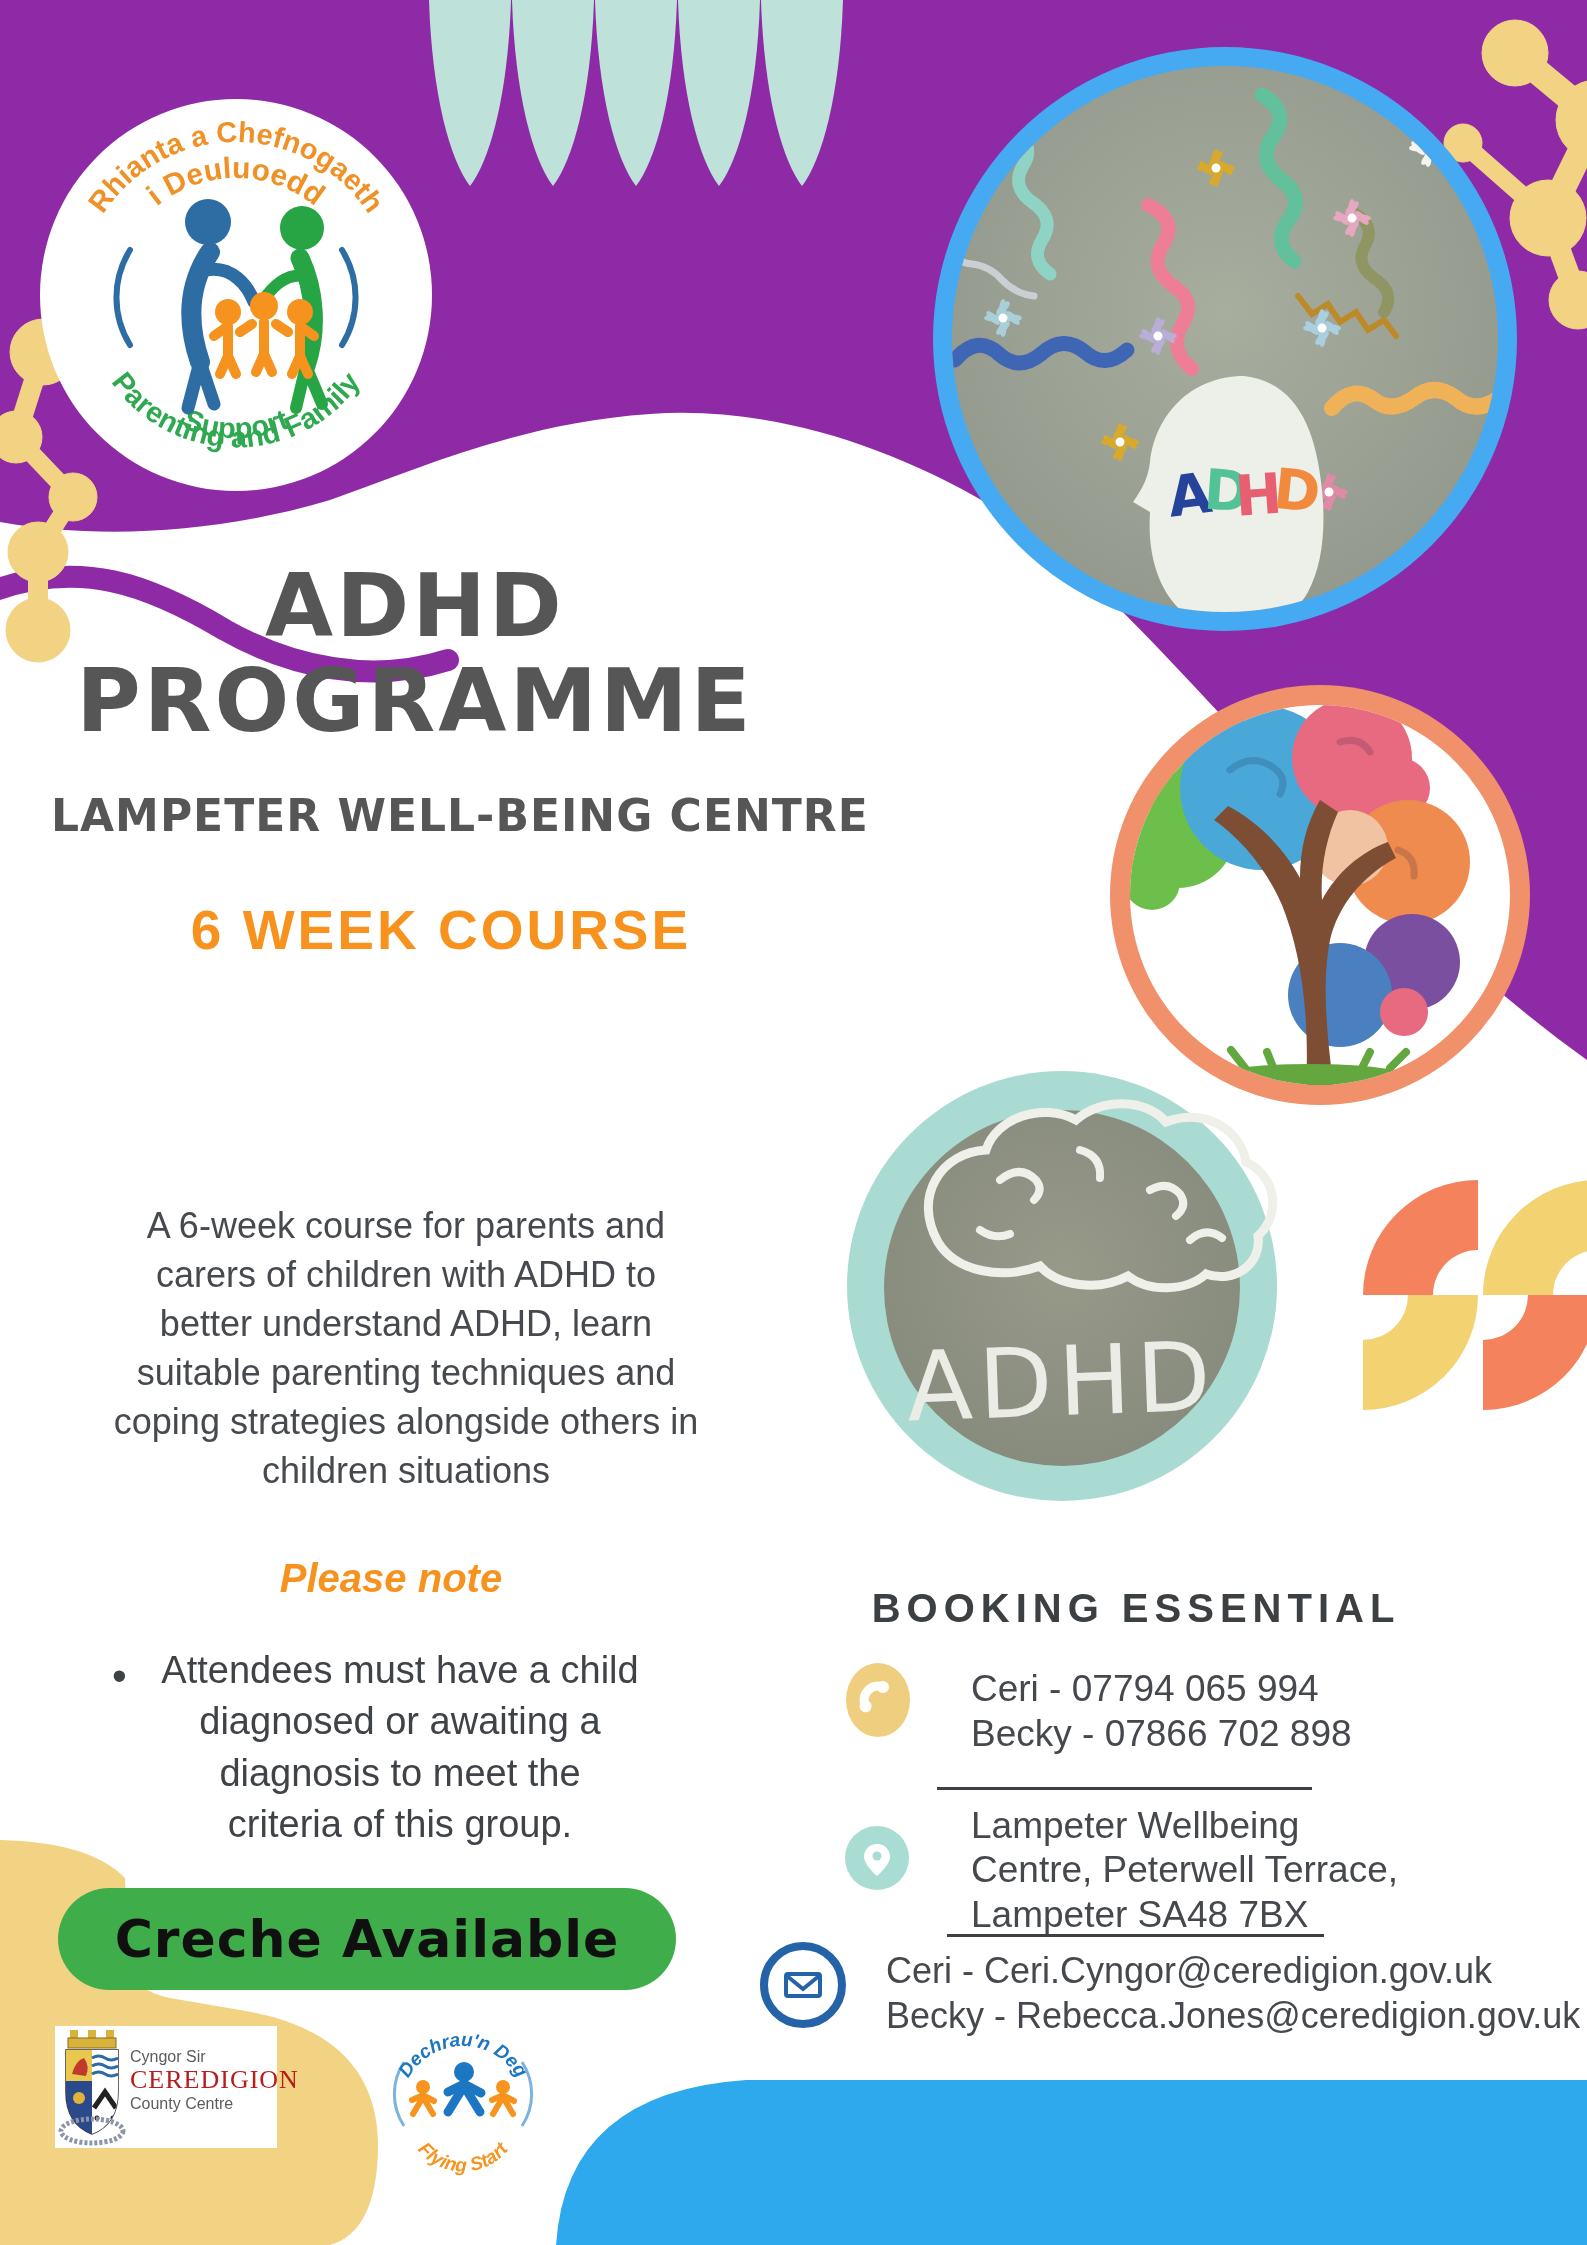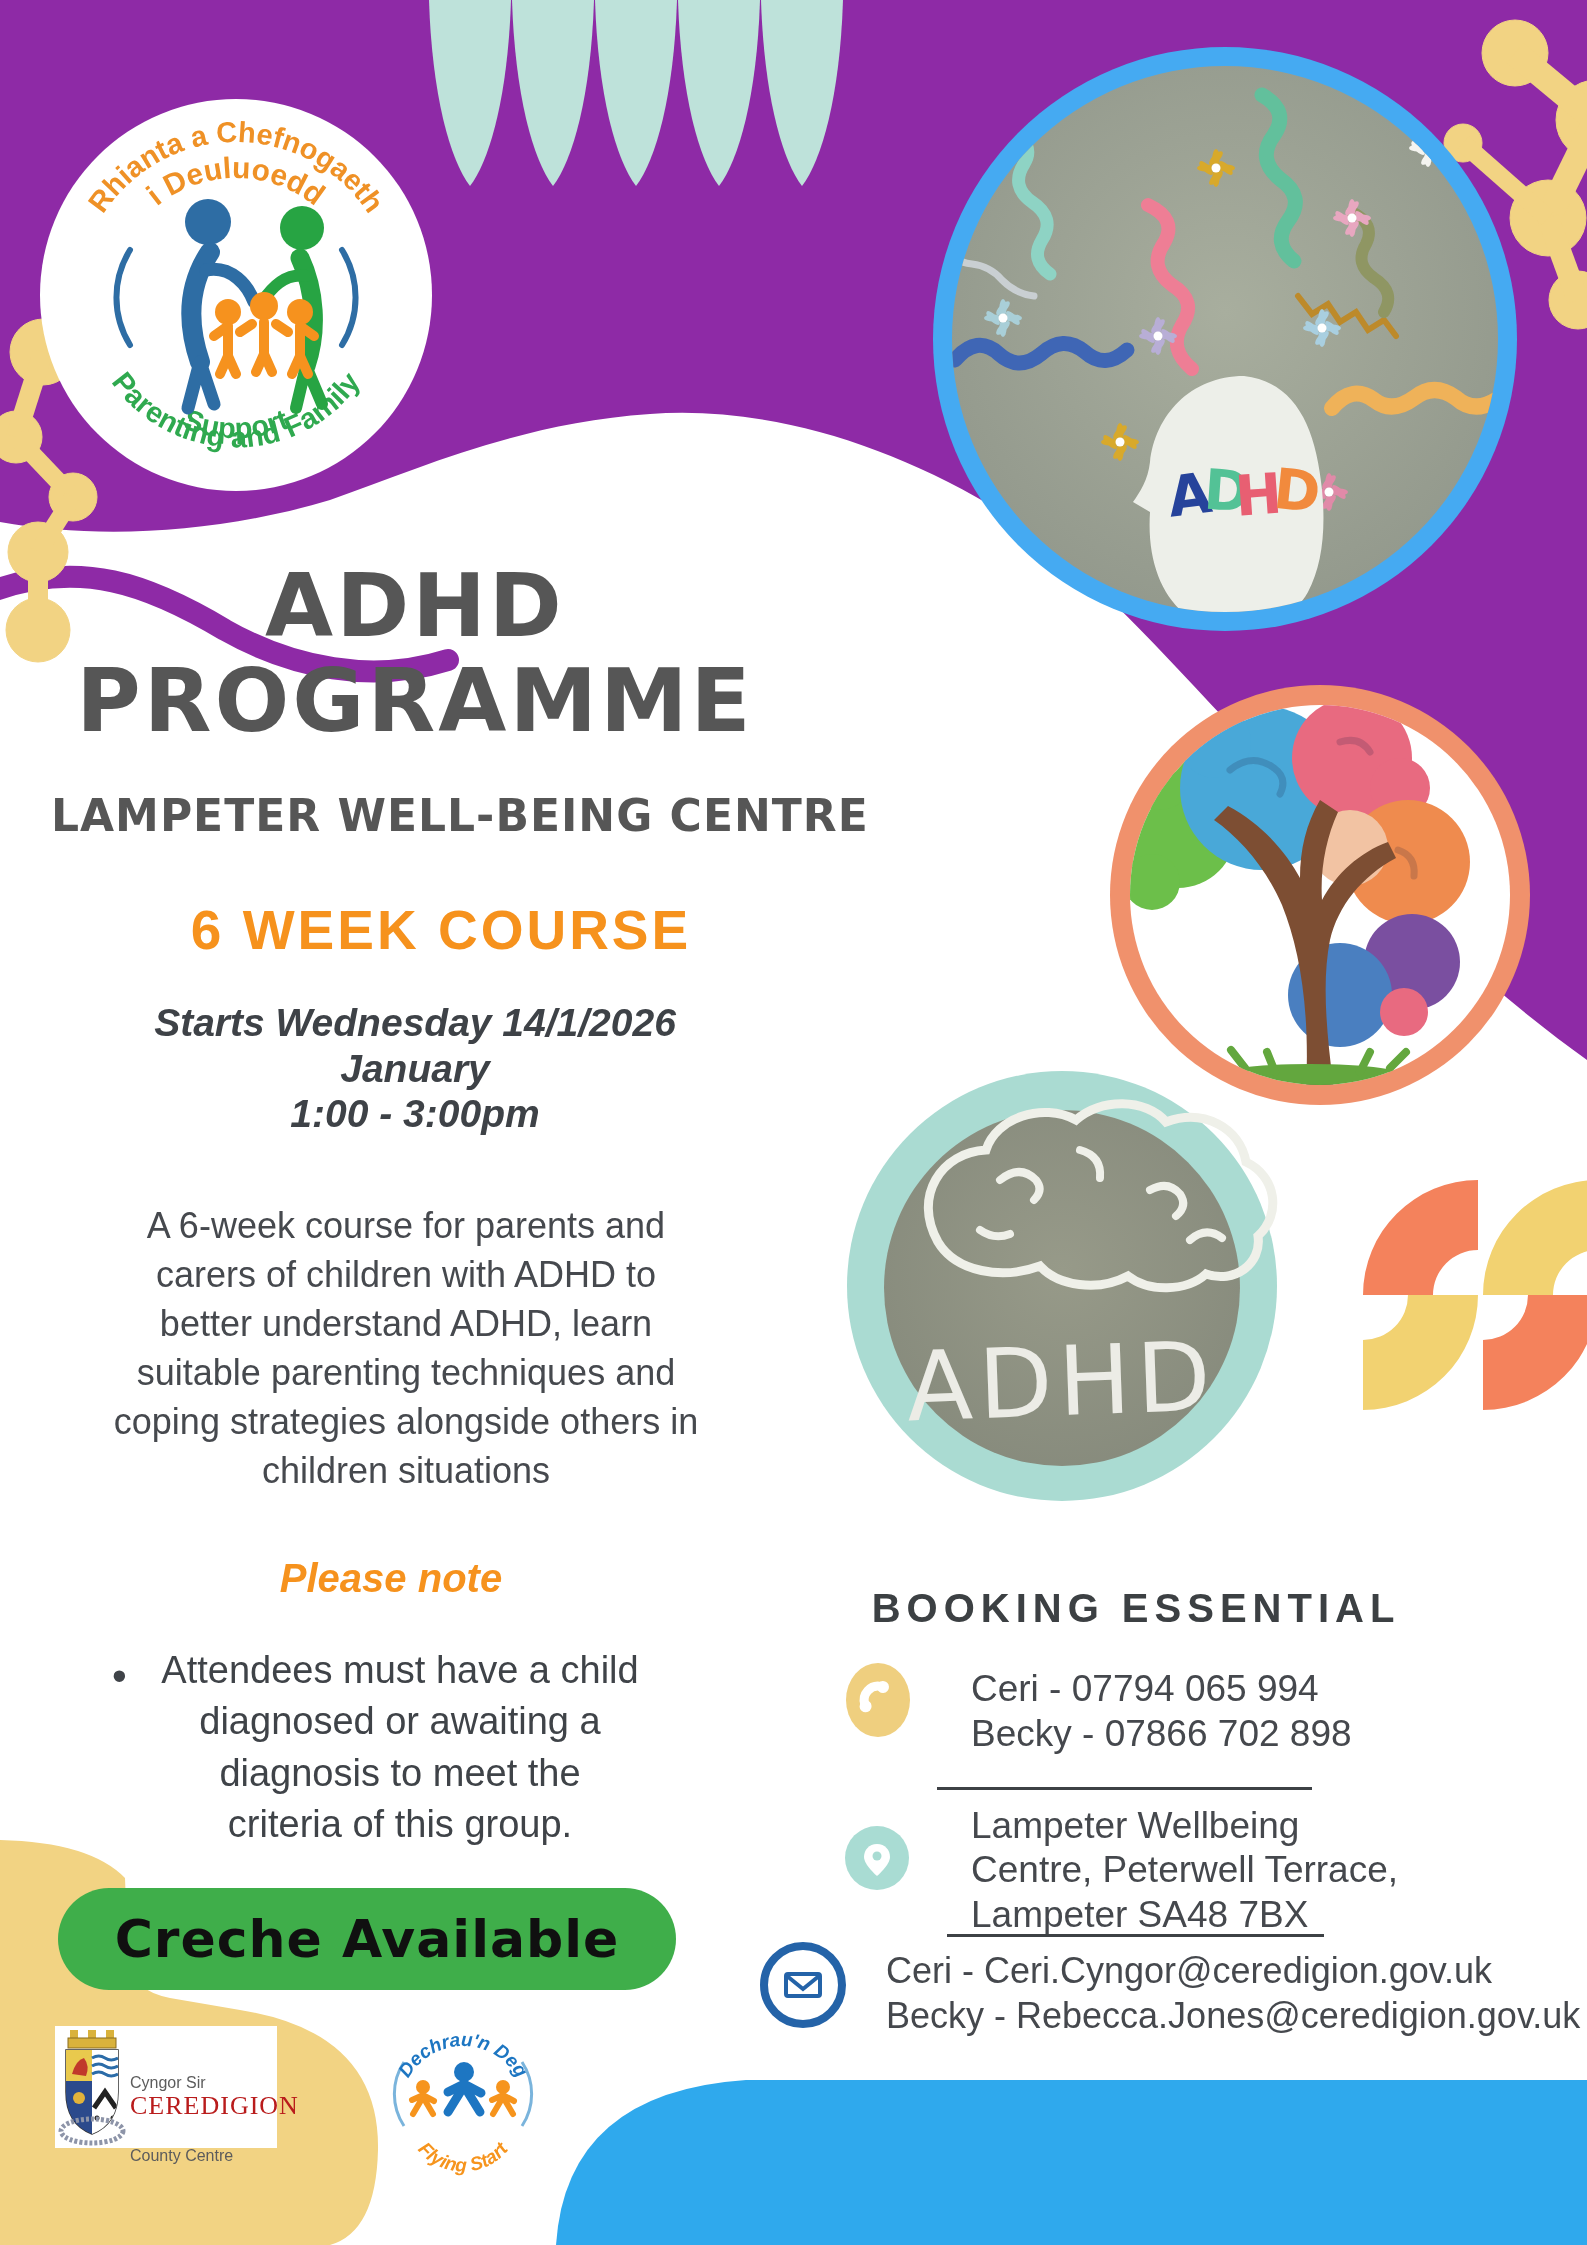--- a/index.html
+++ b/index.html
@@ -16,21 +16,21 @@
   .sched{font-weight:700;font-style:italic;font-size:39px;color:#3e4247;line-height:1.17;}
   .desc{font-size:36px;color:#46494e;line-height:1.36;padding-left:16px;}
   .noteh{font-weight:700;font-style:italic;font-size:40px;color:#f6921d;}
   .bullet{font-size:38px;color:#3f4348;line-height:1.35;}
   .pill{background:#3fae4a;border-radius:52px;display:flex;align-items:center;justify-content:center;}
   .pill-label{font-family:"DejaVu Sans",sans-serif;font-weight:800;font-size:52px;color:#101010;letter-spacing:1px;}
   .bookh{font-weight:700;font-size:40px;letter-spacing:6px;color:#3c4043;}
   .contact{font-size:37px;color:#45484d;line-height:1.22;}
   .divider{background:#3d4145;height:3px;}
   .badge{border-radius:50%;display:flex;align-items:center;justify-content:center;}
-  .council-small{font-size:16px;color:#5c5c5c;line-height:1.15;margin-top:26px;}
+  .council-small{font-size:16px;color:#5c5c5c;line-height:1.15;}
   .council-big{font-family:"Liberation Serif",serif;font-size:26px;color:#b91c1c;letter-spacing:1px;line-height:1.1;}
 </style>
 </head>
 <body>
 
 <div class="canvas">
 
 <svg class="bg" width="1587" height="2245" viewBox="0 0 1587 2245" xmlns="http://www.w3.org/2000/svg">
   <defs>
     <radialGradient id="chalk1" cx="50%" cy="45%" r="65%">
@@ -282,25 +282,20 @@
 
 <div class="abs ctr title" style="left:25px;top:558px;width:780px;">
   <div>ADHD</div>
   <div>PROGRAMME</div>
 </div>
 
 <div class="abs ctr venue nowrap" style="left:25px;top:790px;width:780px;">LAMPETER WELL-BEING CENTRE</div>
 
 <div class="abs ctr course nowrap" style="left:25px;top:898px;width:780px;">6 WEEK COURSE</div>
 
-<div class="abs ctr sched" style="left:25px;top:1000px;width:780px;">
-  <div>Starts Wednesday 14/1/2026</div>
-  <div>January</div>
-  <div>1:00 - 3:00pm</div>
-</div>
 
 <div class="abs ctr desc" style="left:0px;top:1202px;width:780px;">
   <div>A 6-week course for parents and</div>
   <div>carers of children with ADHD to</div>
   <div>better understand ADHD, learn</div>
   <div>suitable parenting techniques and</div>
   <div>coping strategies alongside others in</div>
   <div>children situations</div>
 </div>
 

